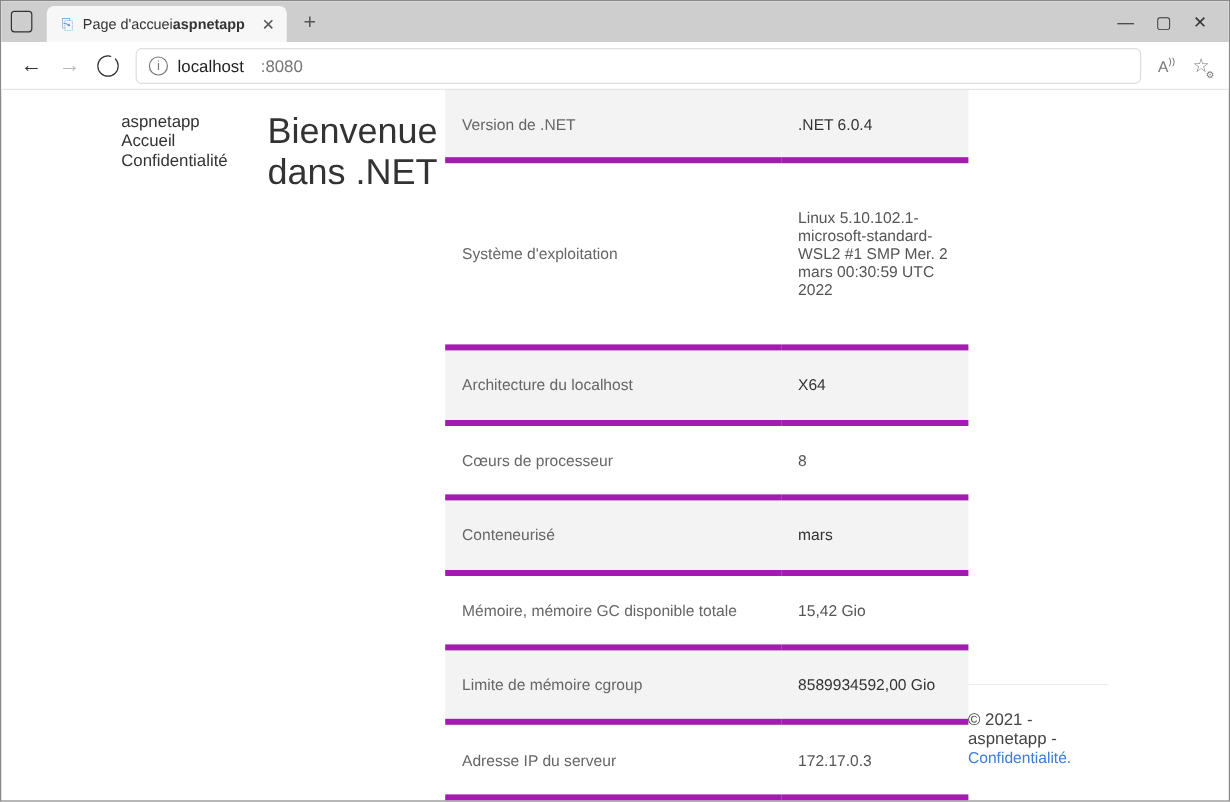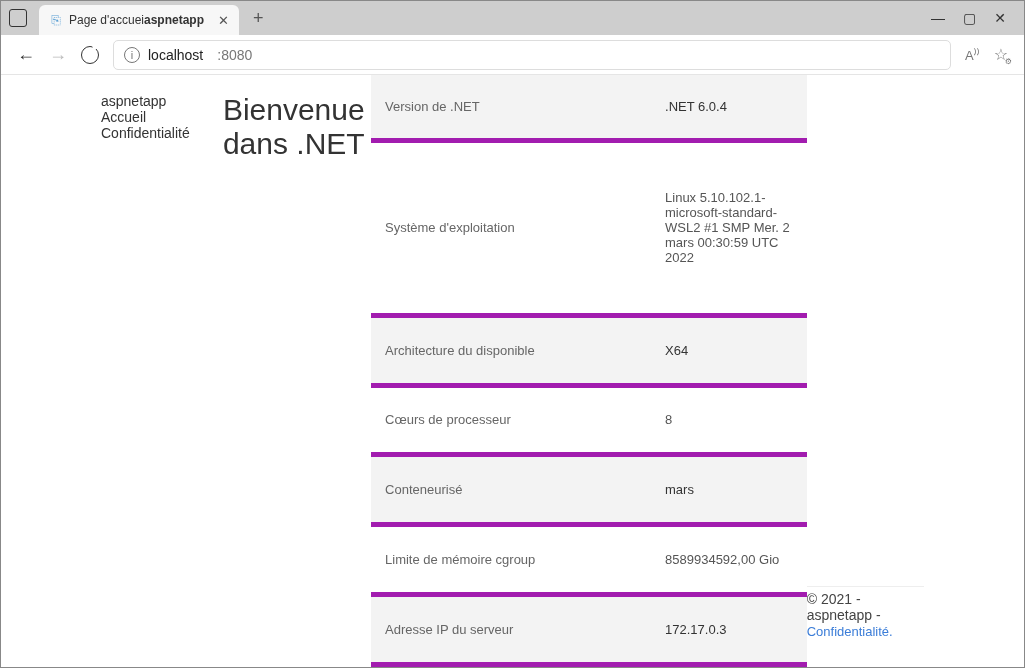--- a/index.html
+++ b/index.html
@@ -171,21 +171,21 @@
 table.info tr { border-bottom: 5px solid #a21caf; }
 table.info tr:nth-child(odd) { background: #f3f3f3; }
 table.info td {
   padding: 10px 14px;
   color: #555;
 }
 table.info td.k { width: 280px; color: #666; }
 table.info tr:nth-child(odd) td.v { color: #333; font-weight: 500; }
 .footer {
   margin-top: auto;
-  padding: 4px 0 28px 0;
+  padding: 20px 0 28px 0;
   font-size: 14px;
   color: #444;
   border-top: 1px solid #eee;
 }
 .footer a { color: #3b7dd8; text-decoration: none; font-size: 13px; }
 </style>
 </head>
 <body>
 
 <div class="titlebar">
@@ -234,30 +234,34 @@
     <tbody id="info-body">
         <tr>
           <td class="k">Version de .NET</td>
           <td class="v">.NET 6.0.4</td>
         </tr>
         <tr>
           <td class="k">Système d'exploitation</td>
           <td class="v">Linux 5.10.102.1-microsoft-standard-WSL2 #1 SMP Mer. 2 mars 00:30:59 UTC 2022</td>
         </tr>
         <tr>
-          <td class="k">Architecture du disponible</td>
+          <td class="k">Architecture du localhost</td>
           <td class="v">X64</td>
         </tr>
         <tr>
           <td class="k">Cœurs de processeur</td>
           <td class="v">8</td>
         </tr>
         <tr>
           <td class="k">Conteneurisé</td>
           <td class="v">mars</td>
+        </tr>
+        <tr>
+          <td class="k">Mémoire, mémoire GC disponible totale</td>
+          <td class="v">15,42 Gio</td>
         </tr>
         <tr>
           <td class="k">Limite de mémoire cgroup</td>
           <td class="v">8589934592,00 Gio</td>
         </tr>
         <tr>
           <td class="k">Adresse IP du serveur</td>
           <td class="v">172.17.0.3</td>
         </tr>
       </tbody>

